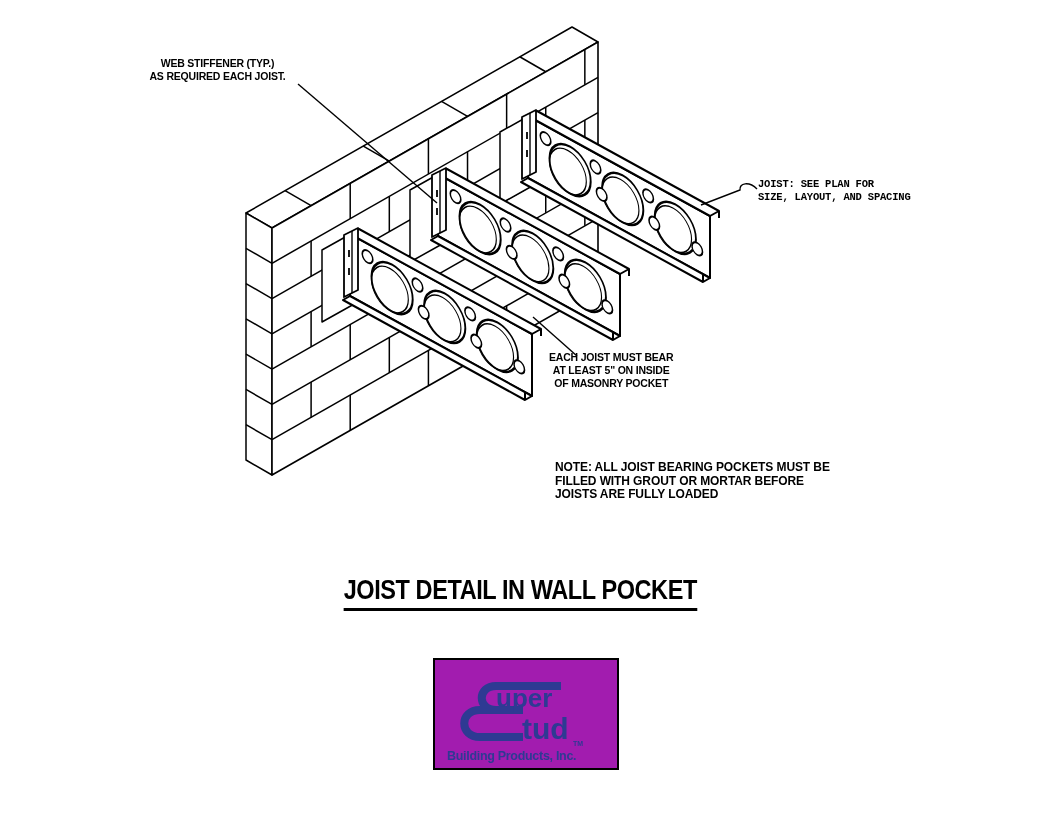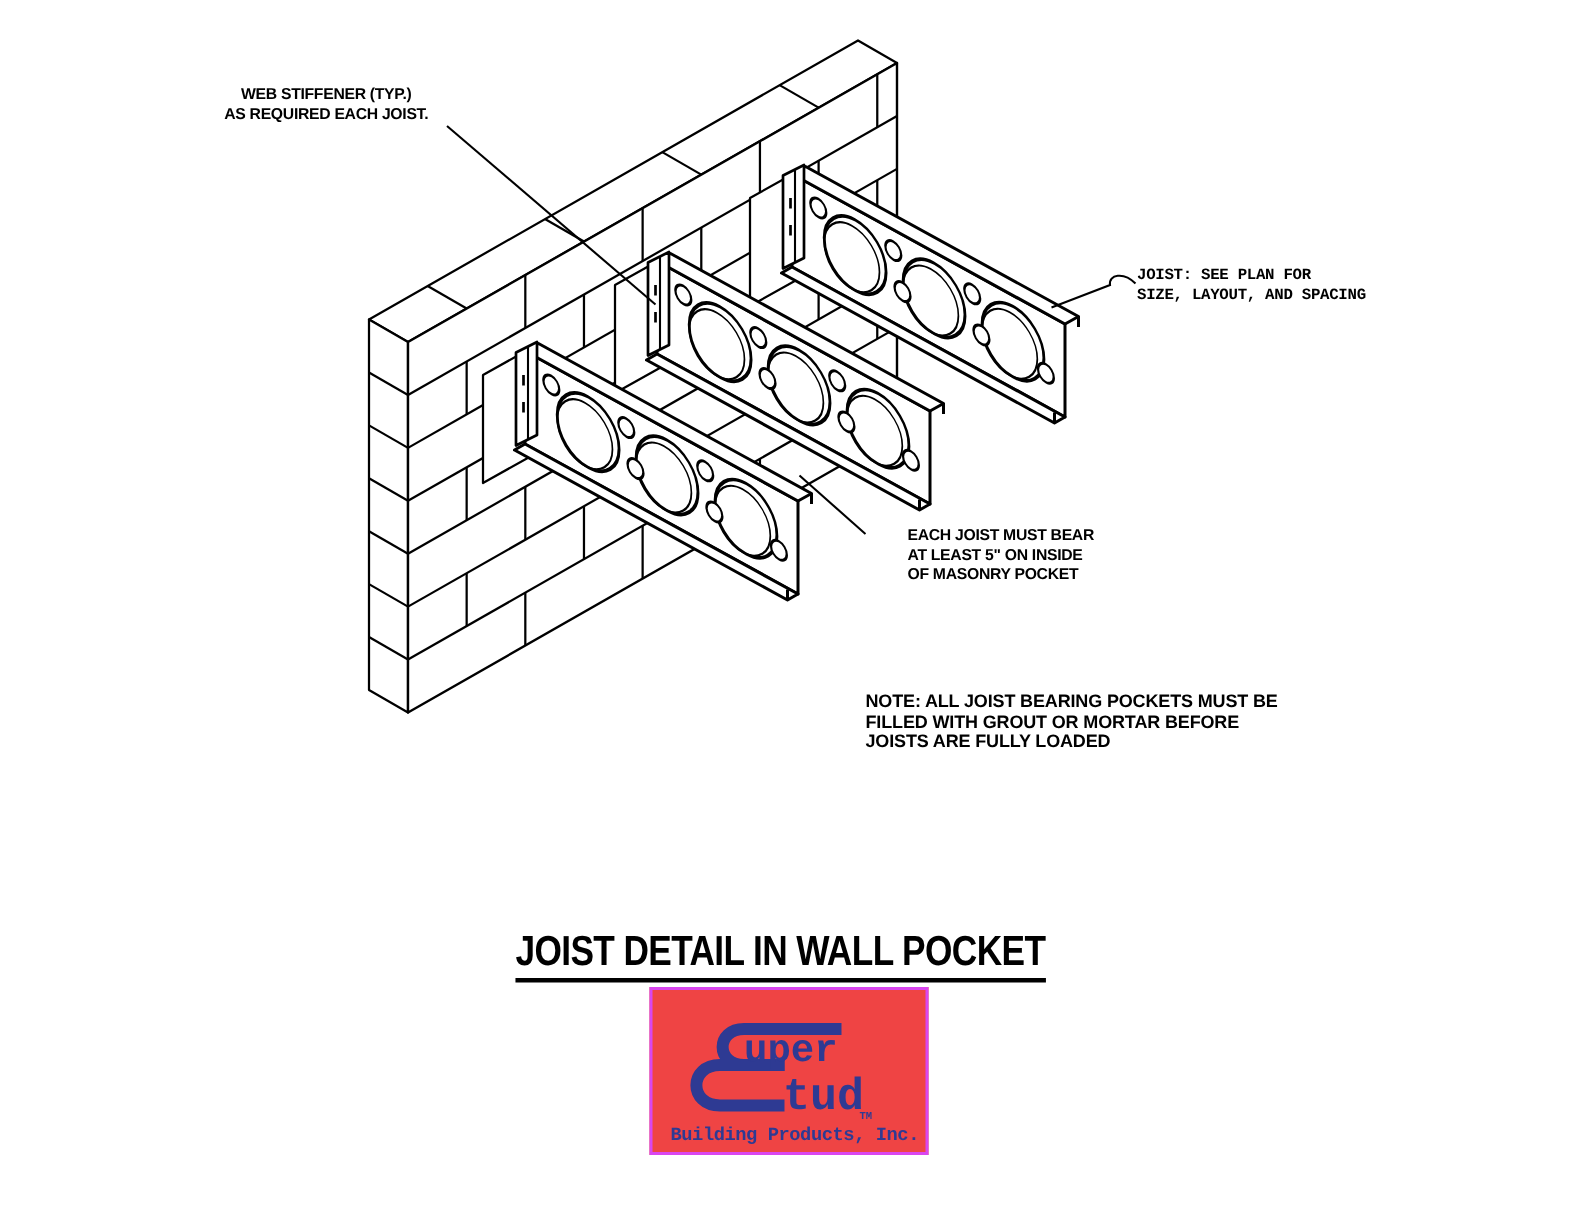--- a/index.html
+++ b/index.html
@@ -3,26 +3,26 @@
 <meta charset="utf-8">
 <style>
   html,body{margin:0;padding:0;background:#ffffff;}
   #page{position:relative;width:1056px;height:816px;background:#fff;overflow:hidden;
         font-family:"Liberation Sans",sans-serif;color:#000;}
   #iso{position:absolute;left:0;top:0;}
   .cad-label{position:absolute;font-size:10.5px;font-weight:700;line-height:13px;
              letter-spacing:-0.2px;white-space:pre-line;color:#000;}
   .cad-note{position:absolute;font-size:12px;font-weight:700;line-height:13.5px;
             letter-spacing:-0.1px;white-space:pre-line;color:#000;}
-  #title-wrap{position:absolute;left:300px;top:574px;width:440px;text-align:center;margin-top:44px;}
+  #title-wrap{position:absolute;left:300px;top:574px;width:440px;text-align:center;}
   #title-text{display:inline-block;font-size:28px;font-weight:700;letter-spacing:-0.5px;
               transform:scaleX(0.84);transform-origin:center;
               border-bottom:3px solid #000;padding-bottom:2px;white-space:nowrap;}
   #logo-box{position:absolute;left:433px;top:658px;width:186px;height:112px;
-            border:2px solid #d946ef;background:#ef4444;box-sizing:border-box;font-family:Liberation Mono, monospace;}
+            border:2px solid #000000;background:#a21caf;box-sizing:border-box;}
   .logo-ink{fill:var(--logo-color,#2e3a93);}
   .logo-stroke{stroke:var(--logo-color,#2e3a93);fill:none;}
 </style>
 </head>
 <body>
 
 <div id="page">
 
   <svg id="iso" width="1056" height="560" viewBox="0 0 1056 560">
     <g id="gen">
@@ -154,25 +154,25 @@
       <path d="M577,356 L533,317"></path>
     </g>
   </svg>
 
   <div class="cad-label" style="left:130px;top:57px;width:175px;text-align:center;">WEB STIFFENER (TYP.)
 AS REQUIRED EACH JOIST.</div>
 
   <div class="cad-label" style="left:758px;top:178px;font-family:Liberation Mono, monospace;">JOIST: SEE PLAN FOR
 SIZE, LAYOUT, AND SPACING</div>
 
-  <div class="cad-label" style="left:605px;top:351px;">EACH JOIST MUST BEAR
+  <div class="cad-label" style="left:549px;top:351px;text-align:center;">EACH JOIST MUST BEAR
 AT LEAST 5" ON INSIDE
 OF MASONRY POCKET</div>
 
-  <div class="cad-note" style="left:577px;top:461px;">NOTE: ALL JOIST BEARING POCKETS MUST BE
+  <div class="cad-note" style="left:555px;top:461px;">NOTE: ALL JOIST BEARING POCKETS MUST BE
 FILLED WITH GROUT OR MORTAR BEFORE
 JOISTS ARE FULLY LOADED</div>
 
   <div id="title-wrap">
     <span id="title-text">JOIST DETAIL IN WALL POCKET</span>
   </div>
 
   <div id="logo-box">
     <svg width="182" height="108" viewBox="0 0 182 108">
       <path class="logo-stroke" stroke-width="8" d="M 126,26 H 61 C 42,26 42,50 61,50 H 88"></path>

